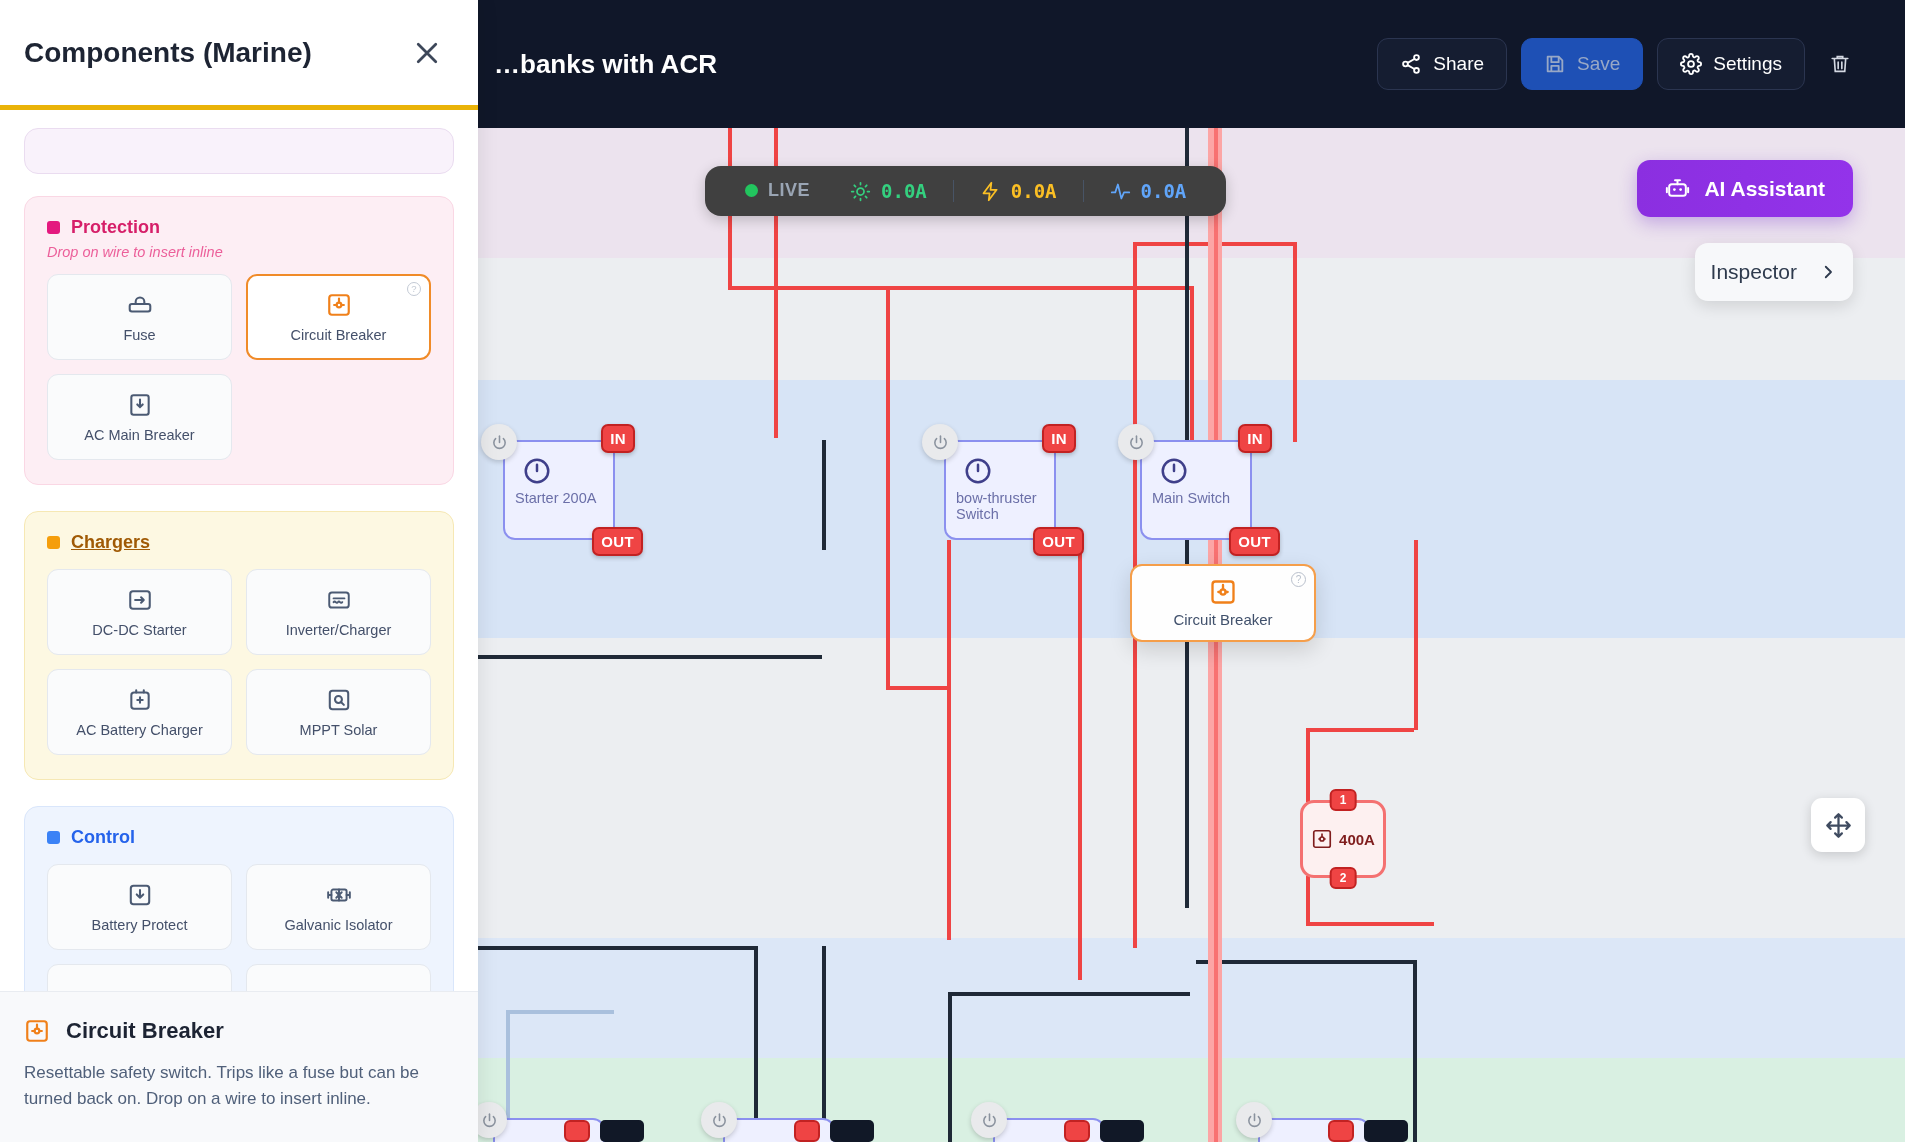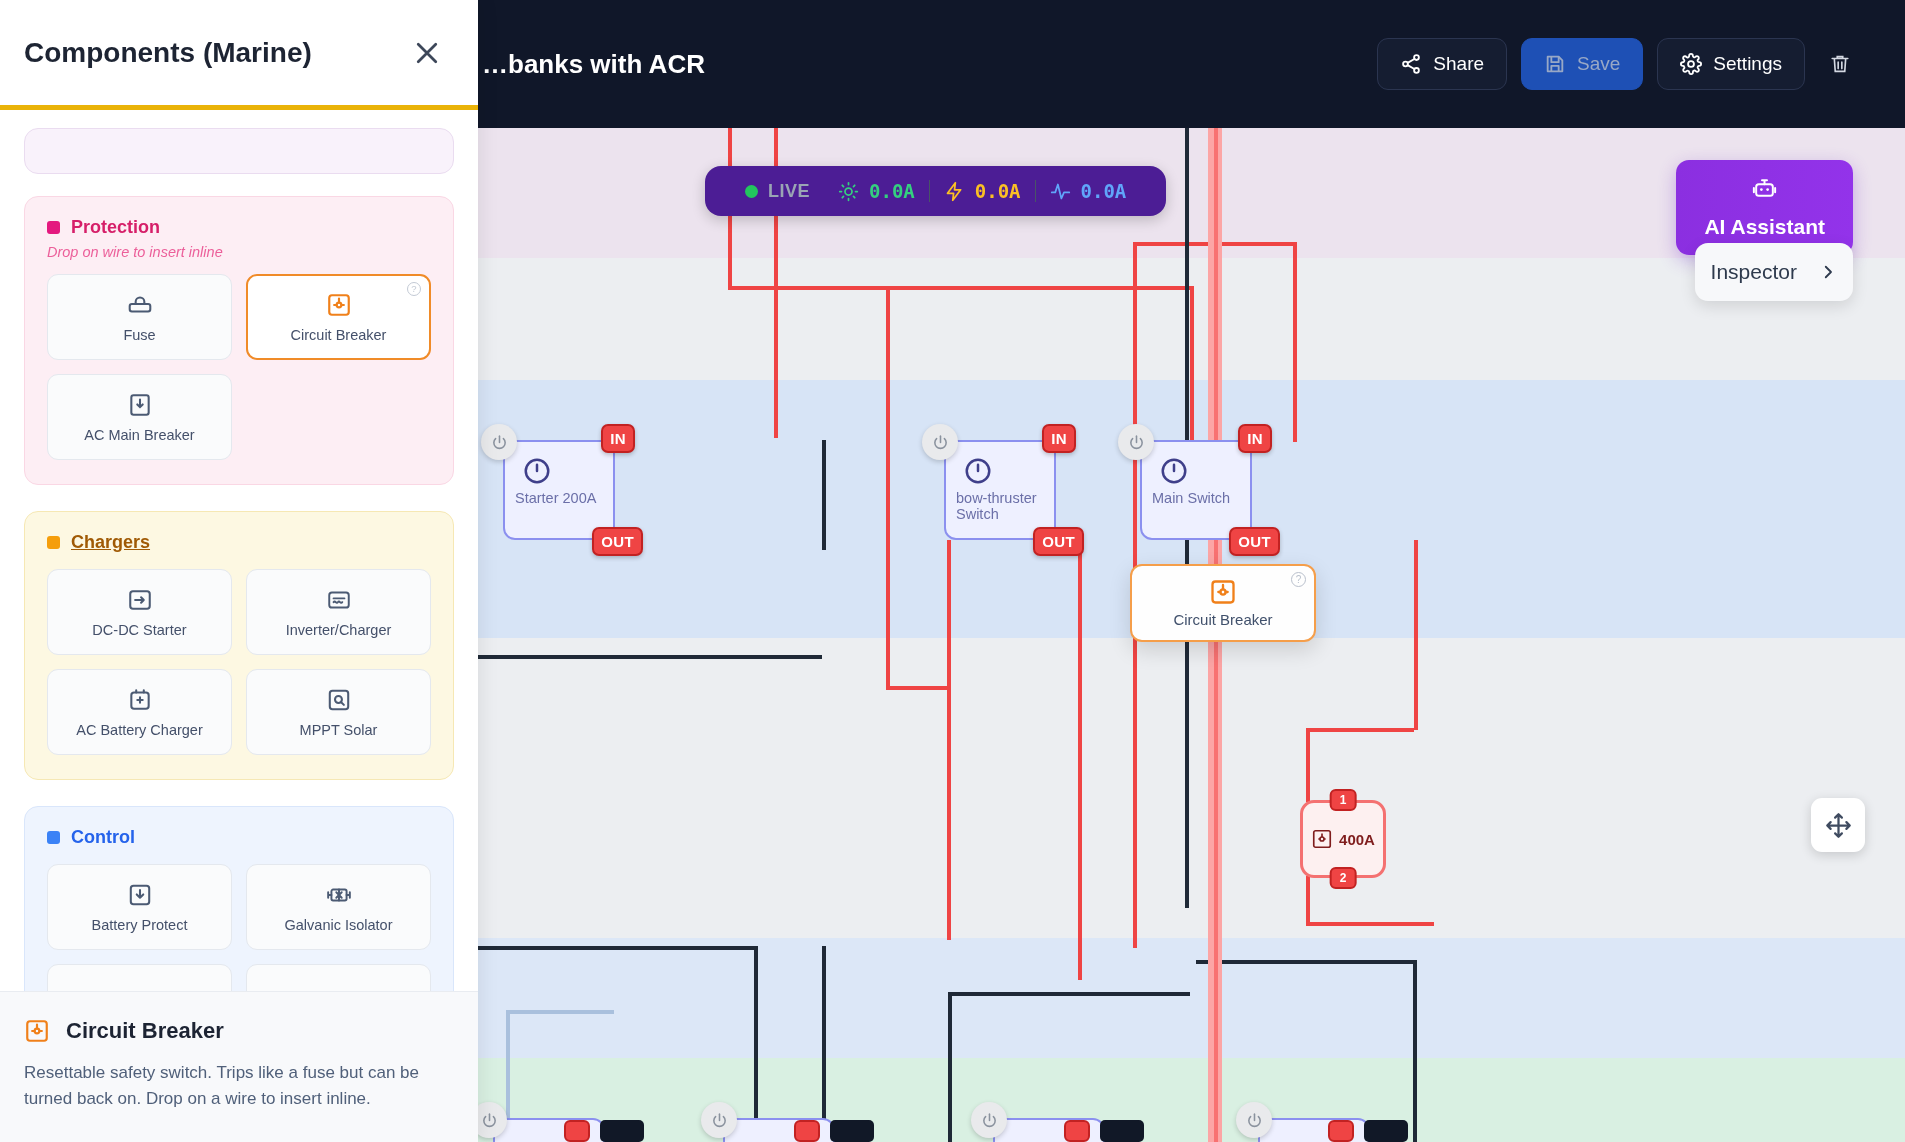--- a/index.html
+++ b/index.html
@@ -88,41 +88,41 @@
     font-size: 10px; line-height: 13px; text-align: center;
   }
 
   
   .topbar {
     position: absolute; left: 478px; top: 0; width: 1427px; height: 128px;
     background: #101729; display: flex; align-items: center;
     justify-content: space-between; padding: 0 44px 0 0;
   }
   .topbar .title {
-    color: #fff; font-size: 26px; font-weight: 700; margin-left: 4px;
+    color: #fff; font-size: 26px; font-weight: 700; margin-left: 16px;
     white-space: nowrap;
   }
   .topbar .actions { display: flex; align-items: center; gap: 14px; }
   .tb-btn {
     display: flex; align-items: center; gap: 11px;
     height: 52px; padding: 0 22px; border-radius: 11px;
     border: 1px solid #2b3550; background: #151d31;
     color: #fff; font-size: 19px; cursor: pointer;
   }
   .tb-btn.primary { background: #1e50b5; border-color: #1e50b5; color: #98a8c6; }
   .tb-btn.icon-only {
     border: none; background: transparent; padding: 0 10px; color: #d3d8e2;
   }
   .tb-btn svg { width: 22px; height: 22px; }
 
   
   .livebar {
     position: absolute; left: 705px; top: 166px;
-    background: #4c1d95; border-radius: 16px;
-    display: flex; align-items: center; gap: 0;
+    background: #404040; border-radius: 16px;
+    display: flex; align-items: flex-start; gap: 12px;
     padding: 14px 26px; box-shadow: 0 4px 14px rgba(0,0,0,.2);
     font-family: "DejaVu Sans Mono", monospace;
   }
   .livebar .grp { display: flex; align-items: center; gap: 10px; padding: 0 14px; }
   .livebar .dot { width: 13px; height: 13px; border-radius: 50%; background: #22c55e; }
   .livebar .live-txt {
     color: #9aa5b4; font-weight: 700; font-size: 18px; letter-spacing: .5px;
     font-family: "Liberation Sans", sans-serif;
   }
   .livebar .val { font-size: 19px; font-weight: 700; }
@@ -132,21 +132,20 @@
   .v-blue   { color: #60a5fa; }
 
   
   .ai-btn {
     position: absolute; right: 52px; top: 160px;
     display: flex; align-items: center; gap: 14px;
     background: linear-gradient(92deg,#8b2fe0,#9333ea);
     color: #fff; font-size: 21px; font-weight: 700;
     padding: 16px 28px; border-radius: 13px; cursor: pointer;
     box-shadow: 0 6px 18px rgba(110,40,200,.32);
-    flex-direction: column;
   }
   .ai-btn svg { width: 25px; height: 25px; }
   .inspector-btn {
     position: absolute; right: 52px; top: 243px;
     display: flex; align-items: center; gap: 22px;
     background: #f7f8fa; color: #2e3a4d; font-size: 21px;
     padding: 17px 16px; border-radius: 13px; cursor: pointer;
     box-shadow: 0 5px 16px rgba(0,0,0,.12);
   }
   .inspector-btn svg { width: 18px; height: 18px; }

